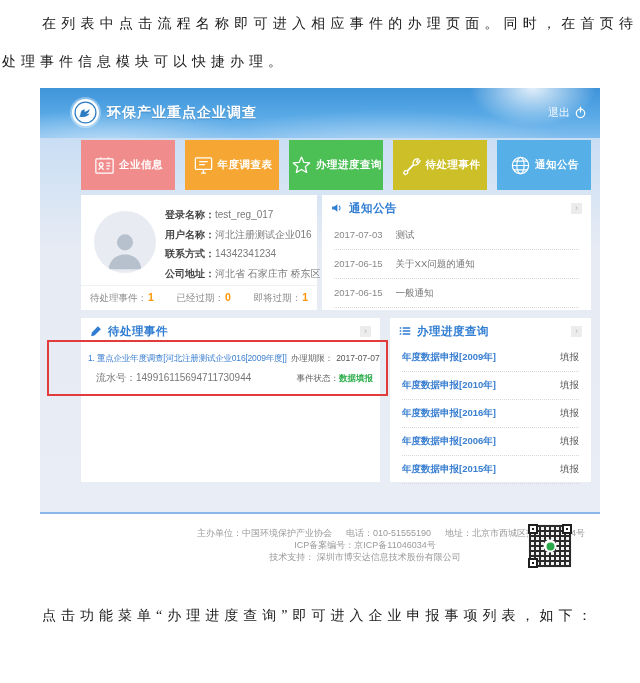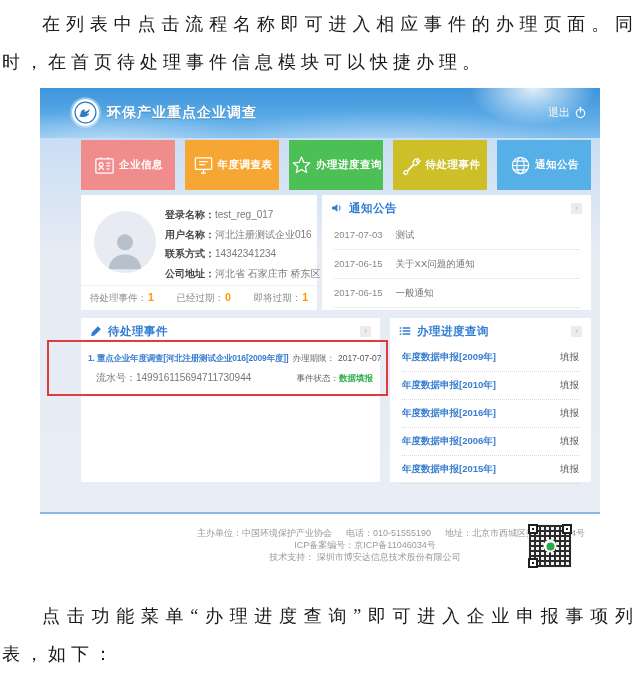--- a/index.html
+++ b/index.html
@@ -1,18 +1,18 @@
 <!DOCTYPE html>
 <html><head>
 <meta charset="utf-8">
 <style>
   html,body{margin:0;padding:0;background:#fff;}
   .page{position:relative;width:636px;height:683px;padding:0 2px;background:#fff;overflow:hidden;}
   .doc-para{margin:0;padding-top:5px;font-family:"Liberation Serif","DejaVu Serif",serif;
-    font-size:18px;color:#1a1a1a;letter-spacing:5px;line-height:38px;text-align:justify;text-indent:40px;}
+    font-size:14px;color:#1a1a1a;letter-spacing:5px;line-height:38px;text-align:justify;text-indent:40px;}
   .doc-para.bottom{padding-top:14px;}
 
   
   .app{position:relative;width:560px;height:495px;margin:7px 0 0 38px;
     font-family:"Liberation Sans","DejaVu Sans",sans-serif;background:#e9edf5;}
   .app-header{position:absolute;top:0;left:0;right:0;height:50px;
     background:
       radial-gradient(ellipse 90px 55px at 88% 0%, rgba(255,255,255,.85), rgba(255,255,255,0) 70%),
       radial-gradient(ellipse 200px 45px at 12% 110%, rgba(255,255,255,.45), rgba(255,255,255,0) 75%),
       radial-gradient(ellipse 260px 55px at 62% 125%, rgba(255,255,255,.4), rgba(255,255,255,0) 75%),
@@ -50,21 +50,21 @@
   .panel-title{color:#2f7cd3;font-weight:bold;font-size:11.5px;letter-spacing:.5px;}
   .more-btn{margin-left:auto;width:11px;height:11px;background:#ececec;color:#b5b5b5;font-size:9px;line-height:10px;
     text-align:center;cursor:pointer;user-select:none;}
 
   .notice-row{margin:0 12px;height:28px;line-height:27px;border-bottom:1px dotted #d8d8d8;
     font-size:9.5px;color:#777;display:flex;gap:13px;cursor:pointer;white-space:nowrap;}
   .notice-date{color:#888;}
 
   .pend-item{margin:3px 6px 0 6px;padding:2px 1px 7px 1px;border-bottom:1px dotted #d8d8d8;}
   .pend-line{display:flex;justify-content:space-between;align-items:baseline;line-height:19px;white-space:nowrap;}
-  .pend-name{font-size:8.5px;color:#3a7fd0;font-weight:bold;letter-spacing:-.2px;cursor:pointer;}
+  .pend-name{font-size:8.5px;color:#3a7fd0;font-weight:normal;letter-spacing:-.2px;cursor:pointer;}
   .pend-serial{font-size:10px;color:#777;padding-left:8px;}
   .pend-right{font-size:8.5px;color:#666;flex-shrink:0;margin-left:4px;}
   .pend-right .val{color:#555;margin-left:3px;}
   .status-green{color:#2fae4d;font-weight:bold;}
 
   .prog-row{margin:0 12px;height:27px;line-height:26px;border-bottom:1px dotted #d8d8d8;
     display:flex;justify-content:space-between;font-size:9.5px;white-space:nowrap;}
   .prog-name{color:#3a7fd0;font-weight:bold;cursor:pointer;}
   .prog-status{color:#555;}
 

